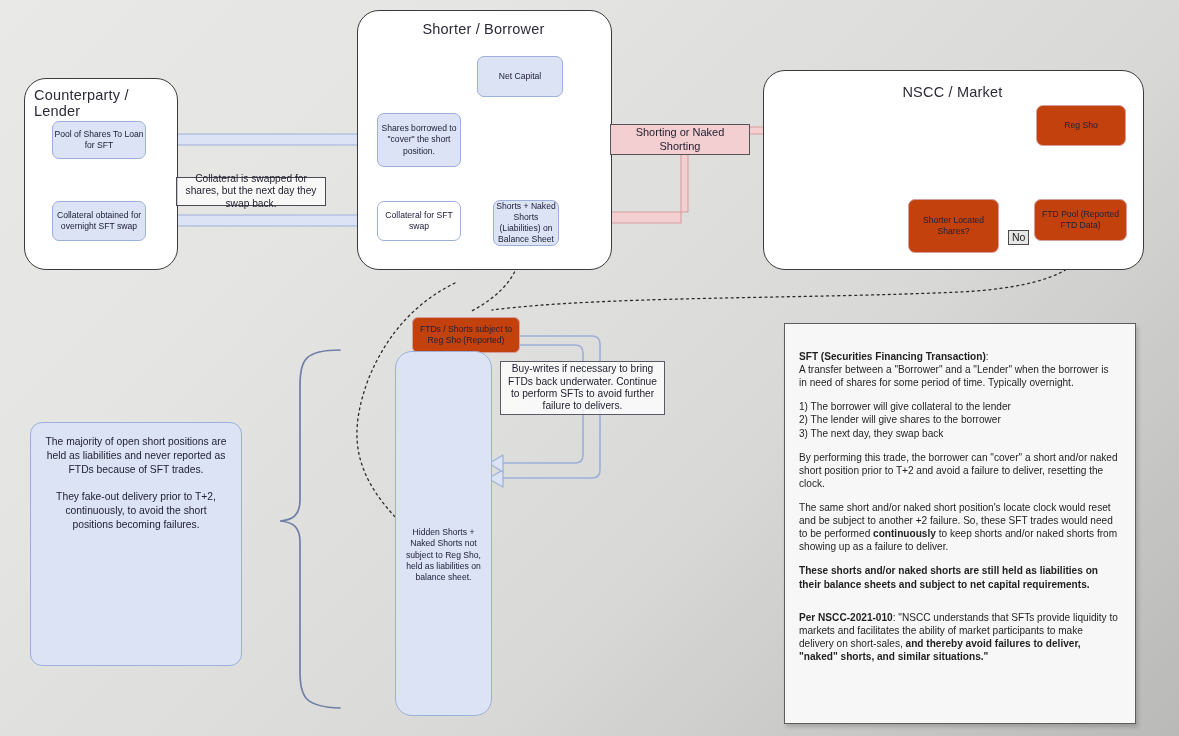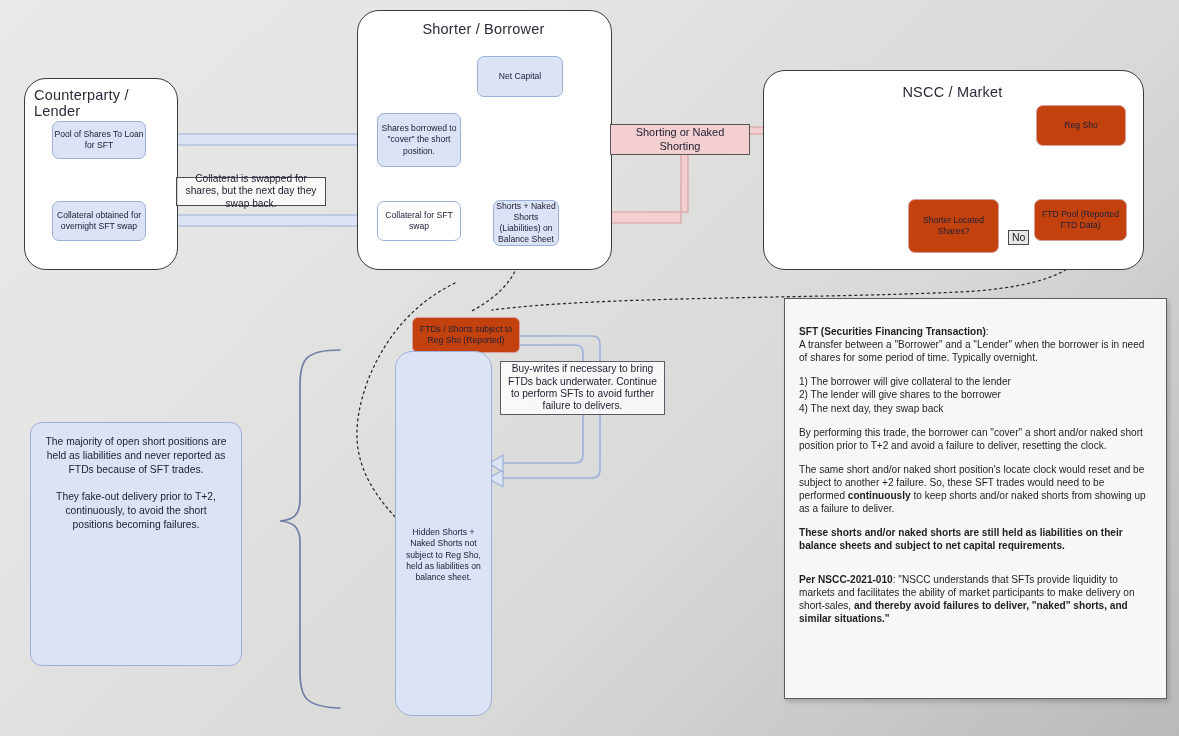--- a/index.html
+++ b/index.html
@@ -179,29 +179,29 @@
 
   <div class="tallbox" style="left:395px;top:351px;width:97px;height:365px;">
     <span>Hidden Shorts + Naked Shorts not subject to Reg Sho, held as liabilities on balance sheet.</span>
   </div>
 
   <div class="bubble" style="left:30px;top:422px;width:212px;height:244px;">
     <p>The majority of open short positions are held as liabilities and never reported as FTDs because of SFT trades.</p>
     <p>They fake-out delivery prior to T+2, continuously, to avoid the short positions becoming failures.</p>
   </div>
 
-  <div class="panel" style="left:784px;top:298px;width:383px;height:401px;">
+  <div class="panel" style="left:784px;top:323px;width:352px;height:401px;">
     <p>
       <b>SFT (Securities Financing Transaction)</b><span>:</span><br>
       <span>A transfer between a "Borrower" and a "Lender" when the borrower is in need of shares for some period of time. Typically overnight.</span>
     </p>
     <p>
       <span>1) The borrower will give collateral to the lender</span><br>
       <span>2) The lender will give shares to the borrower</span><br>
-      <span>4) The next day, they swap back</span>
+      <span>3) The next day, they swap back</span>
     </p>
     <p>By performing this trade, the borrower can "cover" a short and/or naked short position prior to T+2 and avoid a failure to deliver, resetting the clock.</p>
     <p>
       <span>The same short and/or naked short position's locate clock would reset and be subject to another +2 failure. So, these SFT trades would need to be performed </span><b>continuously</b><span> to keep shorts and/or naked shorts from showing up as a failure to deliver.</span>
     </p>
     <p style="margin-bottom:20px;">
       <b>These shorts and/or naked shorts are still held as liabilities on their balance sheets and subject to net capital requirements.</b>
     </p>
     <p>
       <b>Per NSCC-2021-010</b><span>: "NSCC understands that SFTs provide liquidity to markets and facilitates the ability of market participants to make delivery on short-sales, </span><b>and thereby avoid failures to deliver, "naked" shorts, and similar situations."</b>

